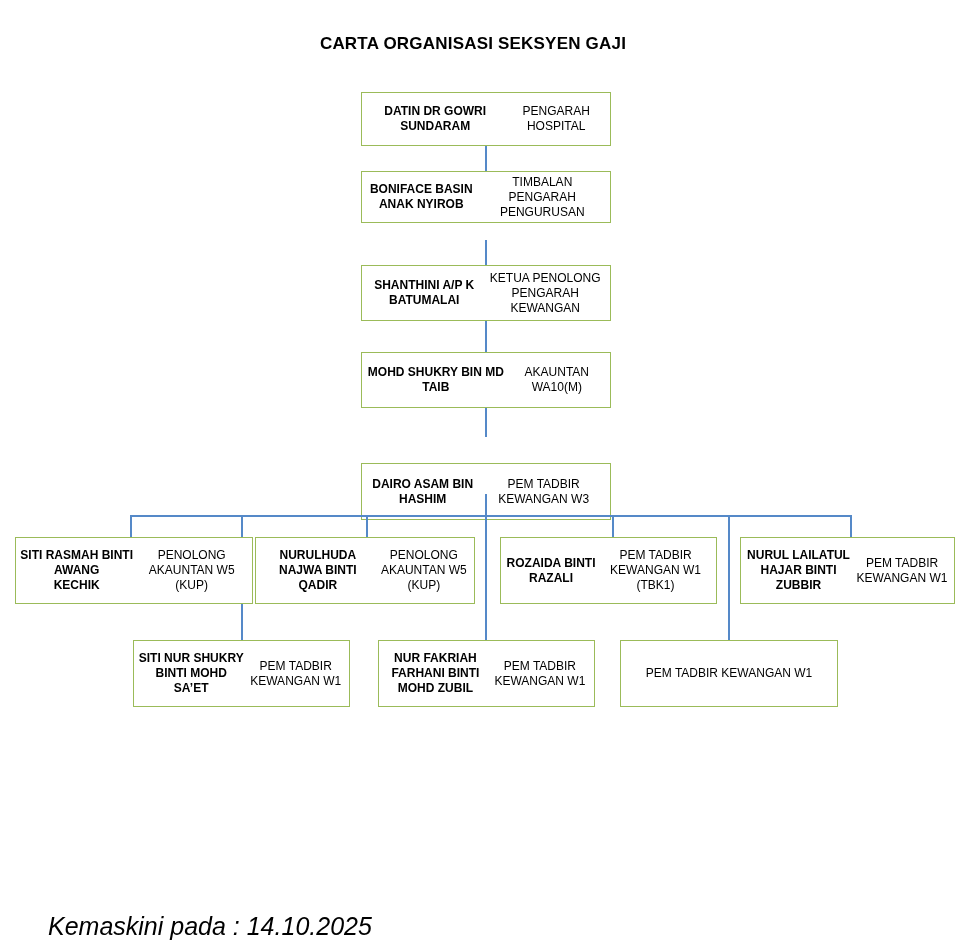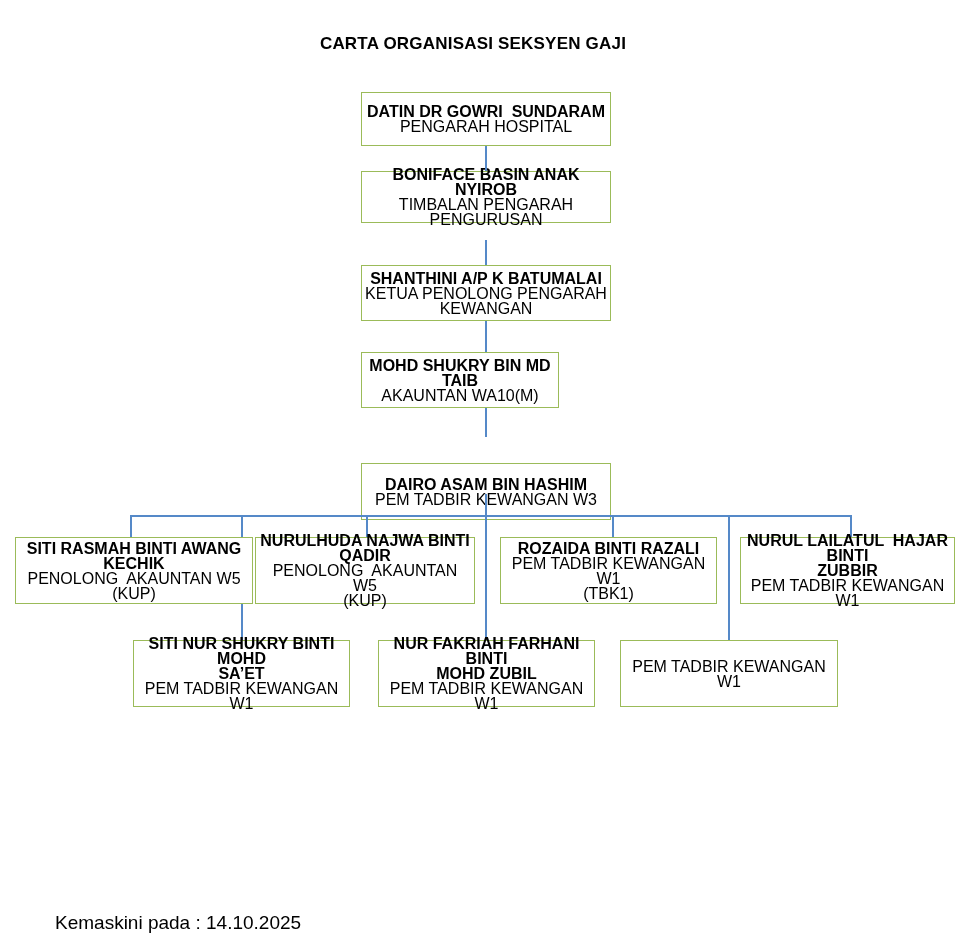--- a/index.html
+++ b/index.html
@@ -9,51 +9,51 @@
   }
   .title{
     position:absolute;left:0;top:34px;width:946px;
     text-align:center;font-size:17px;font-weight:bold;letter-spacing:.2px;
     white-space:pre-wrap;
   }
   .node{
     position:absolute;box-sizing:border-box;
     border:1.5px solid var(--box_border,#9BBB59);
     background:#fff;
-    display:flex;flex-direction:column;justify-content:center;align-items:center;
-    text-align:center;font-size:16px;line-height:15px;
+    display:flex;flex-direction:row;justify-content:center;align-items:center;
+    text-align:center;font-size:12px;line-height:15px;
     padding:2px 3px;
   }
   .node .name{font-weight:bold;white-space:pre-wrap;}
   .node .sub{font-weight:normal;white-space:pre-wrap;}
   .line{position:absolute;background:var(--connector,#5589C8);}
   .footer{
-    position:absolute;left:55px;top:912px;
-    font-size:19px;white-space:pre-wrap;
+    position:absolute;left:48px;top:912px;
+    font-size:25px;font-style:italic;white-space:pre-wrap;
   }
 </style>
 </head>
 <body>
 
 <div class="title">CARTA ORGANISASI SEKSYEN GAJI</div>
 
 <div class="node" style="left:361px;top:92px;width:250px;height:54px">
   <div class="name">DATIN DR GOWRI  SUNDARAM</div>
   <div class="sub">PENGARAH HOSPITAL</div>
 </div>
 <div class="node" style="left:361px;top:171px;width:250px;height:52px">
   <div class="name">BONIFACE BASIN ANAK NYIROB</div>
   <div class="sub">TIMBALAN PENGARAH PENGURUSAN</div>
 </div>
 <div class="node" style="left:361px;top:265px;width:250px;height:56px">
   <div class="name">SHANTHINI A/P K BATUMALAI</div>
   <div class="sub">KETUA PENOLONG PENGARAH
 KEWANGAN</div>
 </div>
-<div class="node" style="left:361px;top:352px;width:198px;height:56px">
+<div class="node" style="left:361px;top:352px;width:250px;height:56px">
   <div class="name">MOHD SHUKRY BIN MD TAIB</div>
   <div class="sub">AKAUNTAN WA10(M)</div>
 </div>
 <div class="node" style="left:361px;top:463px;width:250px;height:57px">
   <div class="name">DAIRO ASAM BIN HASHIM</div>
   <div class="sub">PEM TADBIR KEWANGAN W3</div>
 </div>
 
 <div class="line" style="left:485px;top:146px;width:2px;height:25px"></div>
 <div class="line" style="left:485px;top:240px;width:2px;height:25px"></div>

